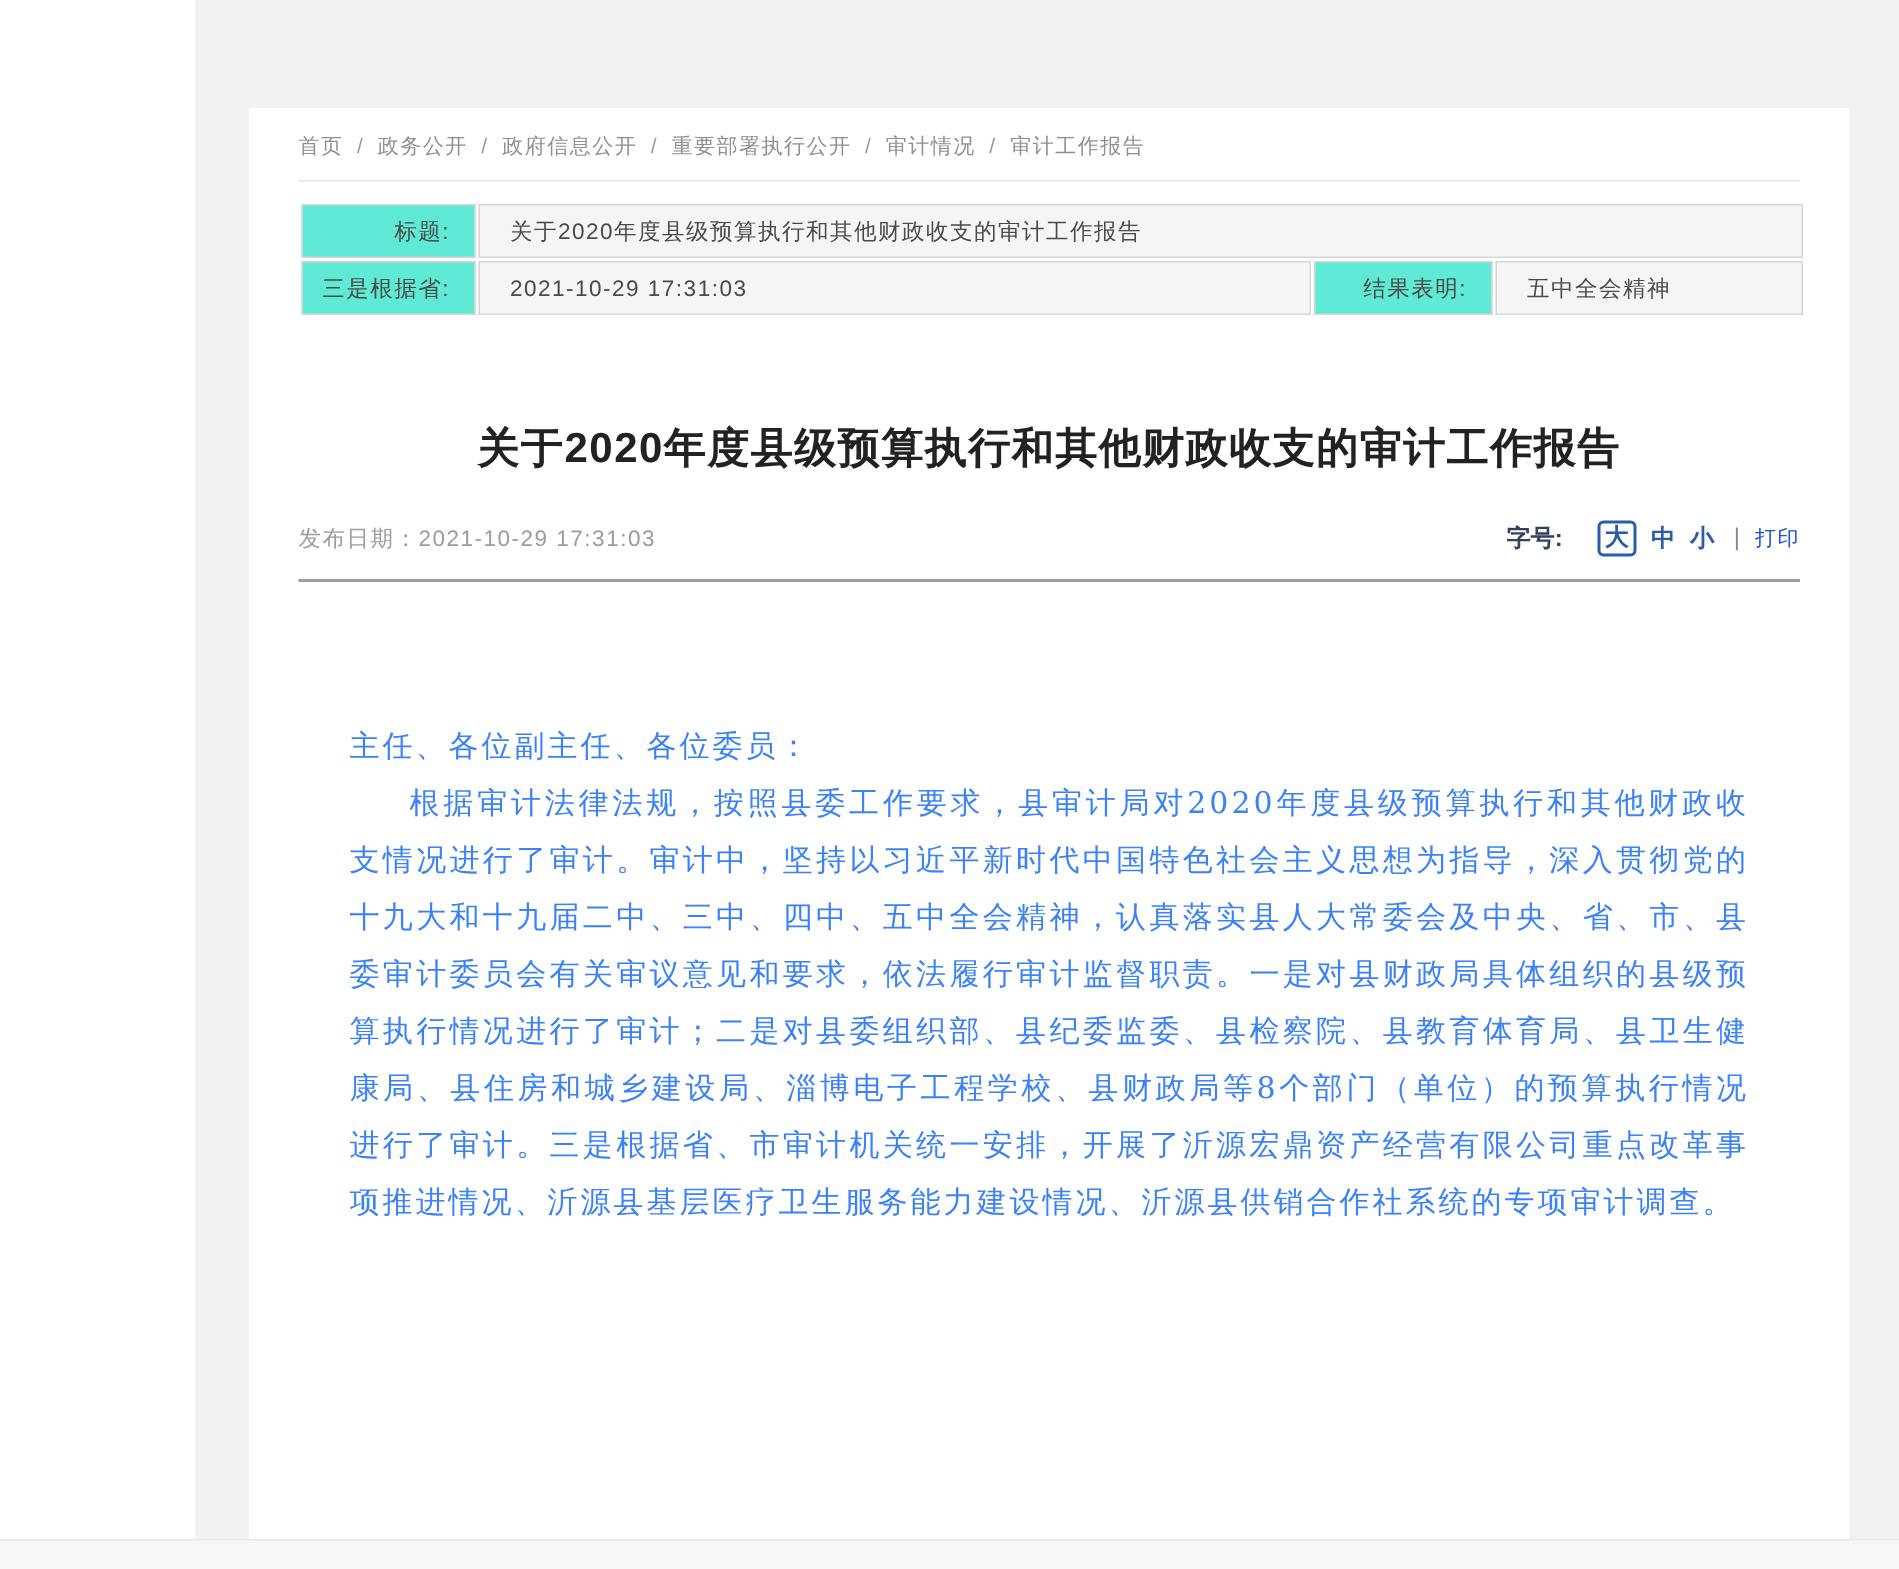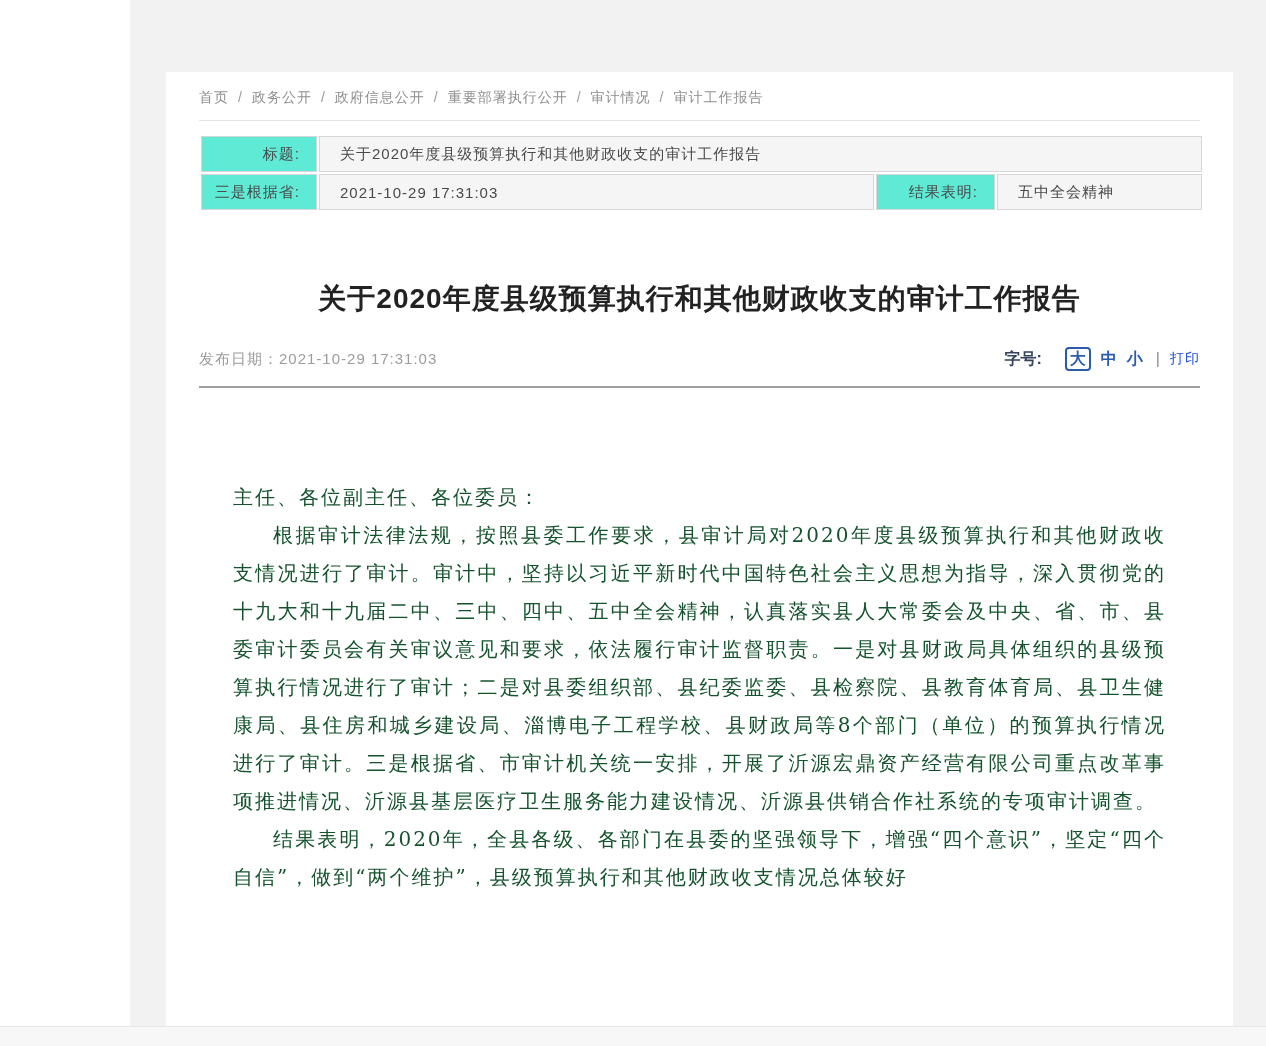--- a/index.html
+++ b/index.html
@@ -124,21 +124,21 @@
   }
   .heavy-divider {
     margin-top: 14px;
     border-bottom: 2px solid #9e9e9e;
   }
   
   .body-text {
     padding: 90px 34px 0 34px;
     font-family: "DejaVu Serif", "Liberation Serif", serif;
     font-size: 20px;
-    color: #14532d;
+    color: #3b82f6;
     line-height: 38px;
     text-align: justify;
     letter-spacing: 2px;
   }
   .body-text p { margin: 0; text-indent: 2em; }
   .body-text p.no-indent { text-indent: 0; }
   
   .footer-strip {
     position: absolute; left: 0; top: 1026px;
     width: 1266px; height: 20px;
@@ -194,18 +194,17 @@
       <span class="pipe">|</span>
       <span class="print">打印</span>
     </div>
   </div>
 
   <div class="heavy-divider"></div>
 
   <div class="body-text">
     <p class="no-indent">主任、各位副主任、各位委员：</p>
     <p>根据审计法律法规，按照县委工作要求，县审计局对2020年度县级预算执行和其他财政收支情况进行了审计。审计中，坚持以习近平新时代中国特色社会主义思想为指导，深入贯彻党的十九大和十九届二中、三中、四中、五中全会精神，认真落实县人大常委会及中央、省、市、县委审计委员会有关审议意见和要求，依法履行审计监督职责。一是对县财政局具体组织的县级预算执行情况进行了审计；二是对县委组织部、县纪委监委、县检察院、县教育体育局、县卫生健康局、县住房和城乡建设局、淄博电子工程学校、县财政局等8个部门（单位）的预算执行情况进行了审计。三是根据省、市审计机关统一安排，开展了沂源宏鼎资产经营有限公司重点改革事项推进情况、沂源县基层医疗卫生服务能力建设情况、沂源县供销合作社系统的专项审计调查。</p>
-    <p>结果表明，2020年，全县各级、各部门在县委的坚强领导下，增强“四个意识”，坚定“四个自信”，做到“两个维护”，县级预算执行和其他财政收支情况总体较好</p>
   </div>
 
 </div>
 
 <div class="footer-strip"></div>
 
 </body></html>

